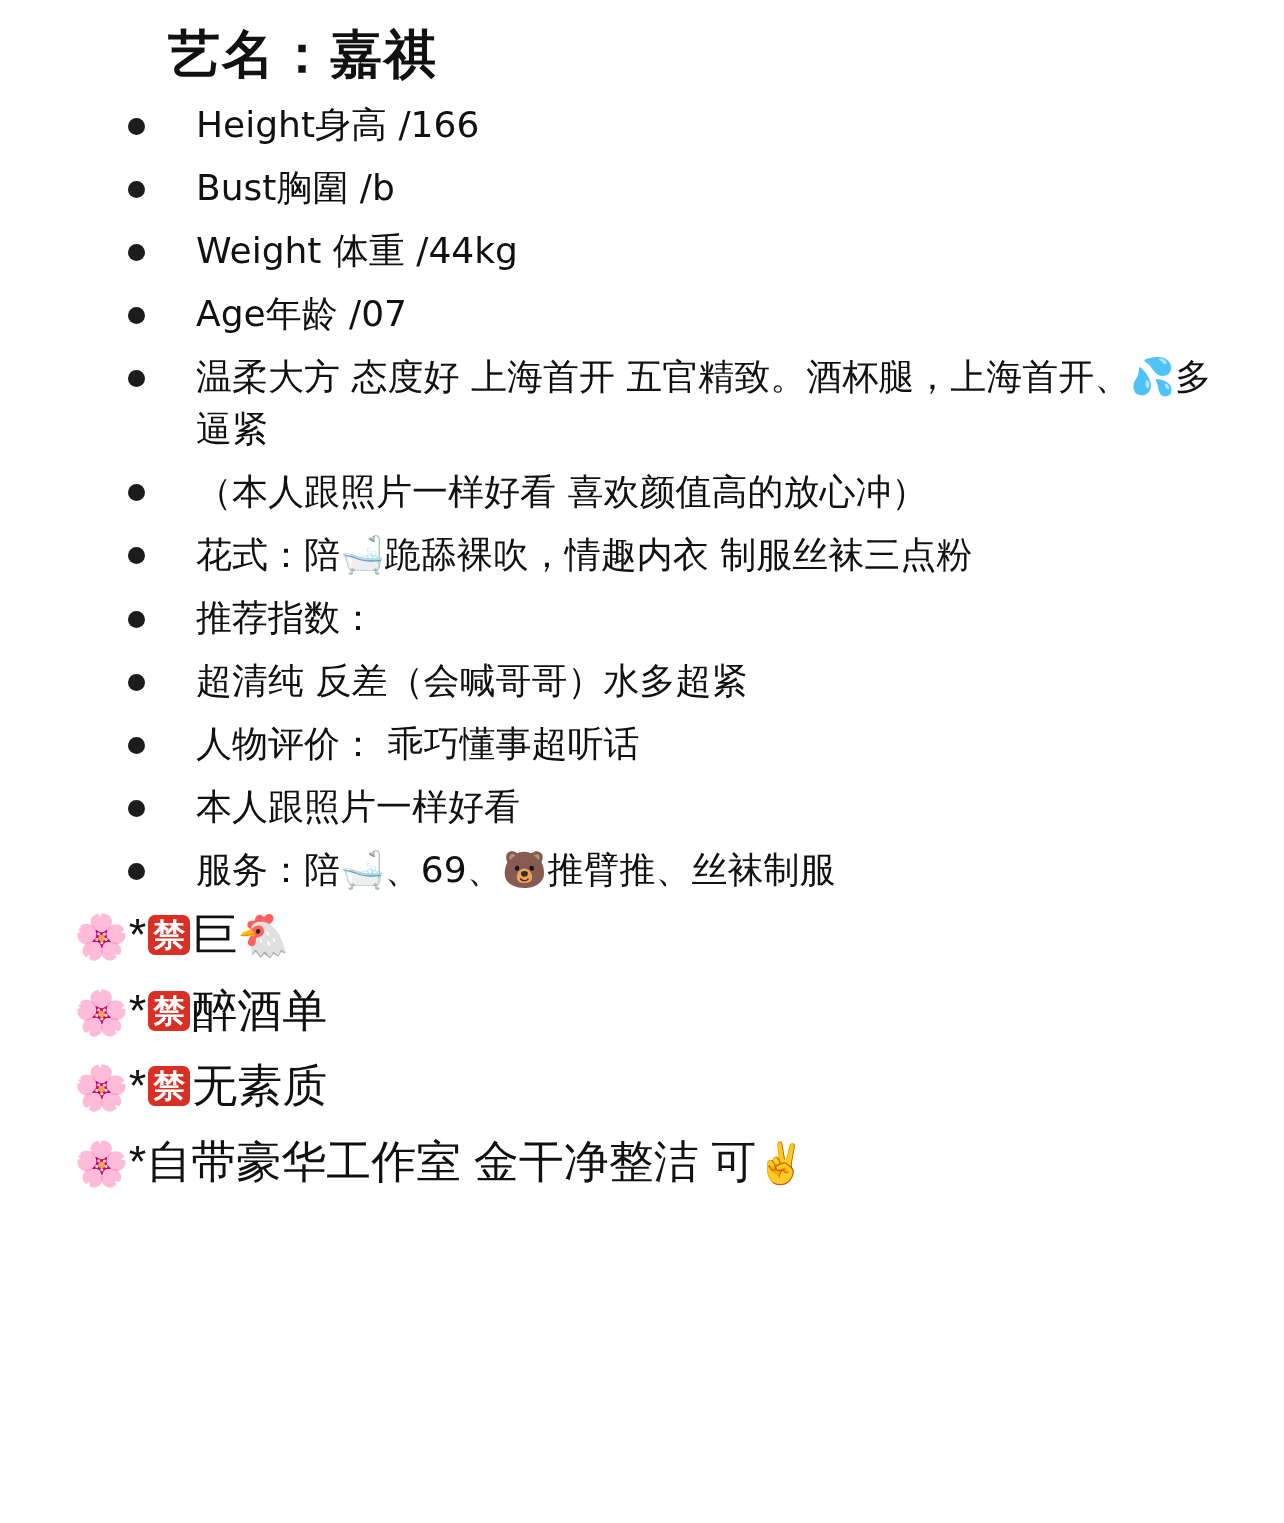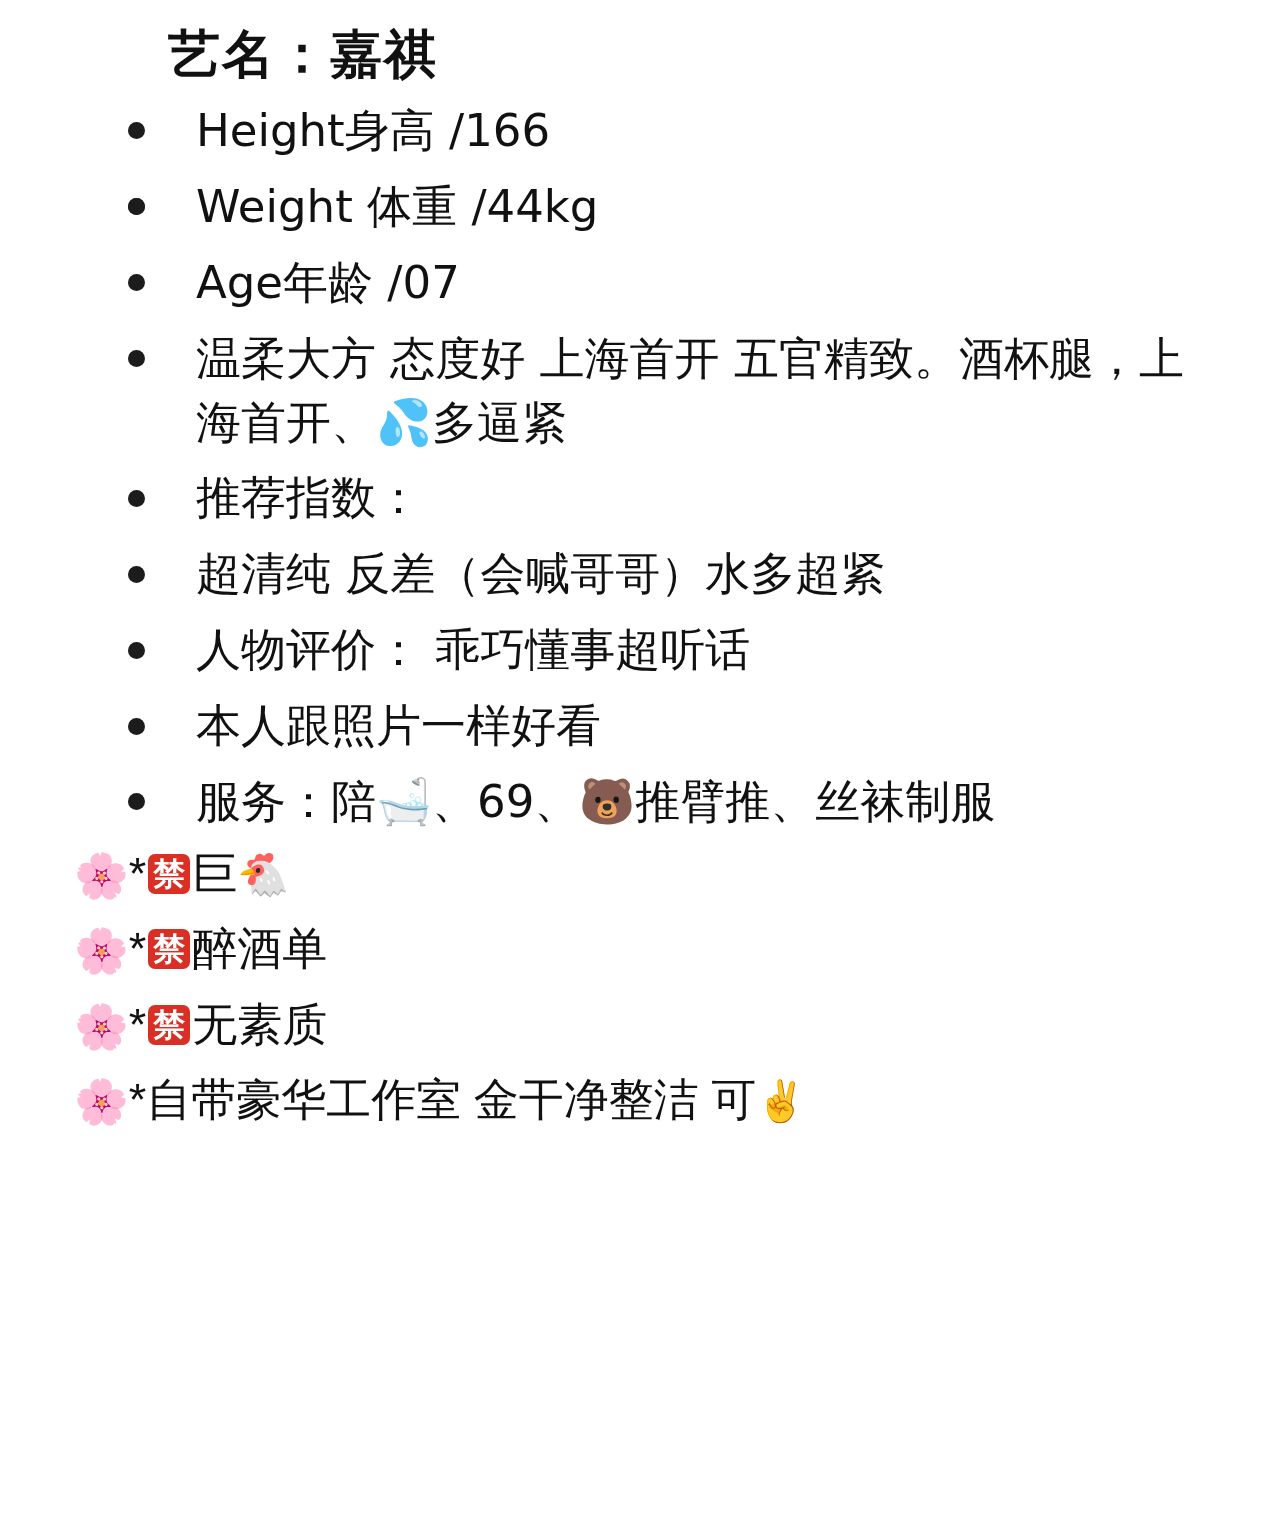--- a/index.html
+++ b/index.html
@@ -28,21 +28,21 @@
     margin: 0 0 6px 108px;
     letter-spacing: 2px;
   }
   ul.bullets {
     list-style: none;
     margin: 0;
     padding: 0;
   }
   ul.bullets > li {
     position: relative;
-    font-size: 45px;
+    font-size: 36px;
     line-height: 1.42;
     padding-left: 136px;
     margin: 12px 0 8px 0;
     word-break: break-word;
   }
   ul.bullets > li .dot {
     position: absolute;
     left: 68px;
     top: 0.52em;
     width: 17px;
@@ -87,24 +87,26 @@
 </style>
 </head>
 <body>
 
 <div class="page">
 
   <h1 class="title">艺名：嘉祺</h1>
 
   <ul class="bullets">
     <li><span class="dot"></span><span class="emoji">Height身高 /166</span></li>
-    <li><span class="dot"></span></li>
+    <li><span class="dot"></span><span class="emoji">Bust胸圍 /b</span></li>
     <li><span class="dot"></span><span class="emoji">Weight 体重 /44kg</span></li>
     <li><span class="dot"></span><span class="emoji">Age年龄 /07</span></li>
     <li><span class="dot"></span><span class="emoji">温柔大方 态度好 上海首开 五官精致。酒杯腿，上海首开、💦多逼紧</span></li>
+    <li><span class="dot"></span><span class="emoji">（本人跟照片一样好看 喜欢颜值高的放心冲）</span></li>
+    <li><span class="dot"></span><span class="emoji">花式：陪🛁跪舔裸吹，情趣内衣 制服丝袜三点粉</span></li>
     <li><span class="dot"></span><span class="emoji">推荐指数：</span></li>
     <li><span class="dot"></span><span class="emoji">超清纯 反差（会喊哥哥）水多超紧</span></li>
     <li><span class="dot"></span><span class="emoji">人物评价： 乖巧懂事超听话</span></li>
     <li><span class="dot"></span><span class="emoji">本人跟照片一样好看</span></li>
     <li><span class="dot"></span><span class="emoji">服务：陪🛁、69、🐻推臂推、丝袜制服</span></li>
   </ul>
 
   <div class="footer-lines">
 
     <div class="fline">

